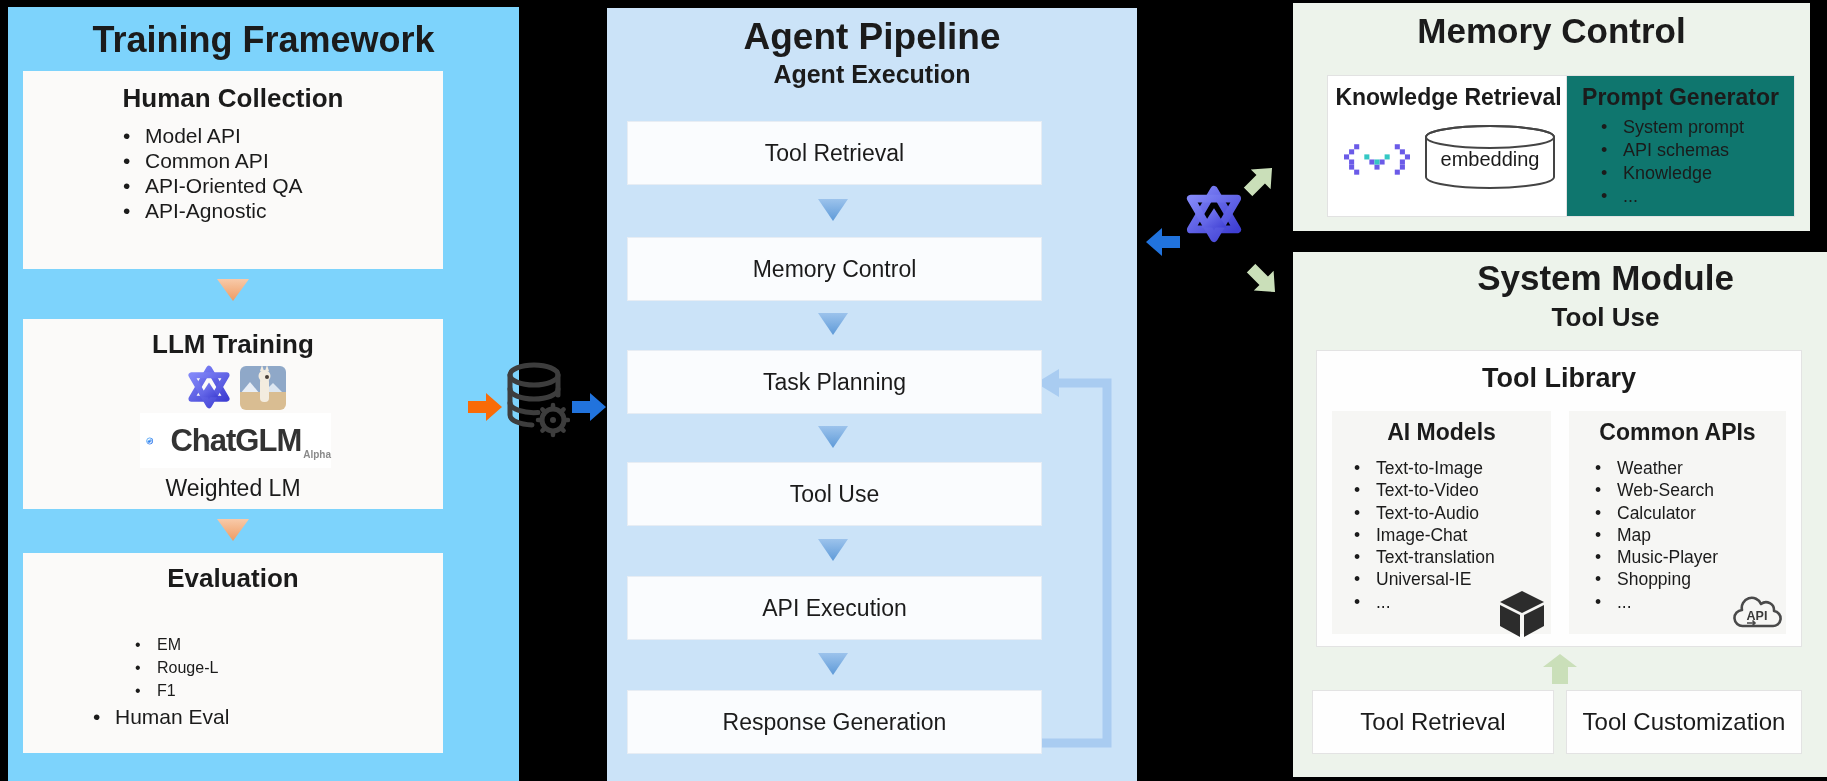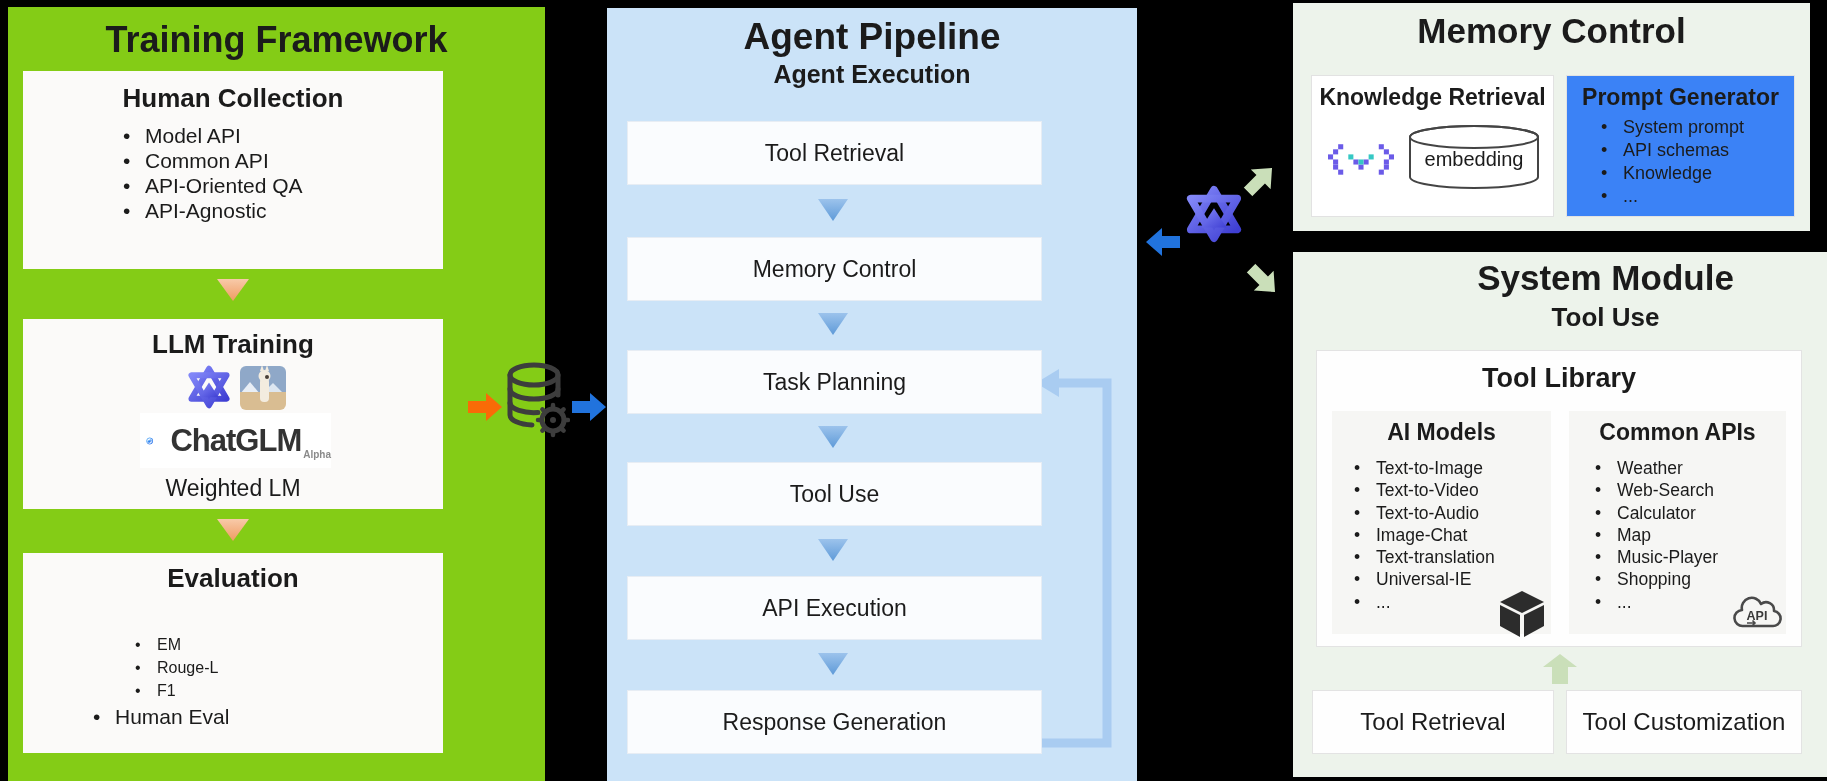--- a/index.html
+++ b/index.html
@@ -38,21 +38,21 @@
     </linearGradient>
     <linearGradient id="gGLM" x1="0" y1="0" x2="1" y2="1">
       <stop offset="0" stop-color="#4aa7f8"></stop>
         <stop offset="1" stop-color="#1f66e8"></stop>
     </linearGradient>
   </defs>
 </svg>
 
 <div id="stage">
 
-  <div class="panel" style="left:8px;top:7px;width:511px;height:774px;background:#84cc16;padding-left:26px;">
+  <div class="panel" style="left:8px;top:7px;width:511px;height:774px;background:#7dd3fc;">
     <div class="panel-title" style="top:12px;font-size:36px;">Training Framework</div>
 
     <div class="wbox" style="left:15px;top:64px;width:420px;height:198px;">
       <div class="wbox-title" style="top:12px;font-size:26px;">Human Collection</div>
       <div class="abs" style="left:96px;top:52px;font-size:21px;line-height:25px;">
         <div class="bullet">Model API</div>
         <div class="bullet">Common API</div>
         <div class="bullet">API-Oriented QA</div>
         <div class="bullet">API-Agnostic</div>
       </div>
@@ -185,21 +185,21 @@
   <svg class="abs" style="left:1146px;top:228px;" width="34" height="28" viewBox="0 0 34 28">
     <polygon points="34,8 16,8 16,0 0,14 16,28 16,20 34,20" fill="#2173dd"></polygon>
   </svg>
   <svg class="abs" style="left:1246px;top:266px;transform:rotate(45deg);" width="34" height="28" viewBox="0 0 34 28">
     <polygon points="0,8 18,8 18,0 34,14 18,28 18,20 0,20" fill="#cadfb9"></polygon>
   </svg>
 
   <div class="panel" style="left:1293px;top:3px;width:517px;height:228px;background:#edf3eb;">
     <div class="panel-title" style="top:8px;font-size:35px;">Memory Control</div>
 
-    <div class="wbox" style="left:18px;top:72px;width:241px;height:140px;background:#fff;border:1px solid #e2e2e2;">
+    <div class="wbox" style="left:34px;top:72px;width:241px;height:140px;background:#fff;border:1px solid #e2e2e2;">
       <div class="wbox-title" style="top:8px;font-size:23px;">Knowledge Retrieval</div>
 
       <svg class="abs" style="left:16px;top:62px;" width="66" height="48" viewBox="0 0 13 9">
         <g fill="#6b5be8">
           <rect x="2" y="1" width="1" height="1"></rect>
             <rect x="1" y="2" width="1" height="1"></rect>
           <rect x="0" y="3" width="1" height="1"></rect>
             <rect x="1" y="4" width="1" height="1"></rect>
           <rect x="1" y="5" width="1" height="1"></rect>
             <rect x="2" y="6" width="1" height="1"></rect>
@@ -220,21 +220,21 @@
         </g>
       </svg>
 
       <svg class="abs" style="left:92px;top:48px;" width="140" height="66" viewBox="0 0 140 66">
         <path d="M6,13 a64,11 0 0 1 128,0 l0,40 a64,11 0 0 1 -128,0 z" fill="#ffffff" stroke="#444" stroke-width="2"></path>
         <ellipse cx="70" cy="13" rx="64" ry="11" fill="none" stroke="#444" stroke-width="2"></ellipse>
       </svg>
       <div class="abs" style="left:92px;top:72px;width:140px;text-align:center;font-size:20px;">embedding</div>
     </div>
 
-    <div class="wbox" style="left:273px;top:72px;width:227px;height:140px;background:#3b82f6;border:1px solid #e2e2e2;">
+    <div class="wbox" style="left:273px;top:72px;width:227px;height:140px;background:#0f766e;border:1px solid #e2e2e2;">
       <div class="wbox-title" style="top:8px;font-size:23px;">Prompt Generator</div>
       <div class="abs" style="left:30px;top:40px;font-size:18px;line-height:23px;">
         <div class="bullet">System prompt</div>
         <div class="bullet">API schemas</div>
         <div class="bullet">Knowledge</div>
         <div class="bullet">...</div>
       </div>
     </div>
   </div>
 

